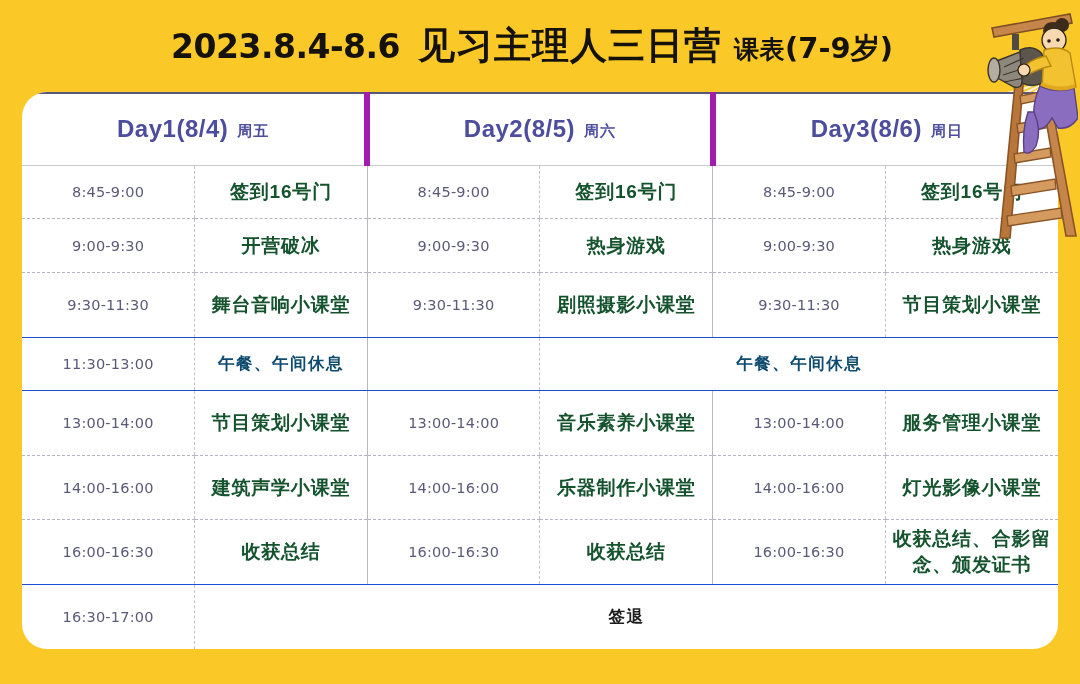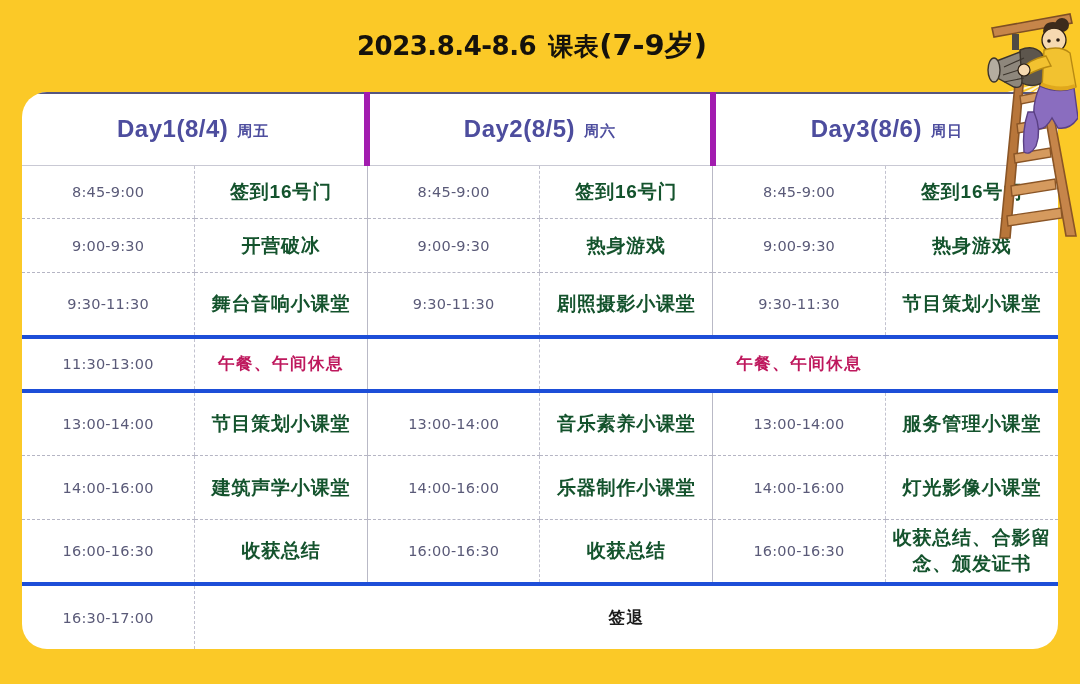--- a/index.html
+++ b/index.html
@@ -27,21 +27,21 @@
   }
   #title-text {
     display: flex;
     align-items: baseline;
     gap: 0px;
     color: #15120c;
     white-space: nowrap;
     transform: translateX(-8px);
   }
   .t-date {
-    font-size: 26px;
+    font-size: 33px;
     font-weight: 700;
     letter-spacing: -0.5px;
     font-family: "DejaVu Sans", sans-serif;
   }
   .t-main {
     font-size: 37px;
     font-weight: 700;
     margin-left: 18px;
     letter-spacing: 1px;
   }
@@ -128,26 +128,26 @@
     color: #14532d;
     font-size: 19px;
     font-weight: 700;
     text-align: center;
     letter-spacing: 0.8px;
     border-left: 1px dashed #c2c2cf;
   }
   td.colsep { border-left: 1px solid #b9b9c6; }
 
   tr.dashrow td { border-bottom: 1px dashed #b5b5c4; }
-  tr.solidrow td { border-bottom: 4px solid #1d4ed8; }
+  tr.solidrow td { border-bottom: 1px solid #1d4ed8; }
   tr.norule td { border-bottom: none; }
 
   
   td.lunch {
-    color: #be185d;
+    color: #0c4a6e;
     font-weight: 700;
     font-size: 16.5px;
     letter-spacing: 1.5px;
   }
   td.signout {
     color: #1c1c1c;
     font-weight: 700;
     font-size: 16.5px;
     letter-spacing: 1.5px;
   }
@@ -167,20 +167,21 @@
     z-index: 4;
     pointer-events: none;
   }
 </style>
 </head>
 <body>
 
 <div id="title-bar">
   <div id="title-text">
     <span class="t-date">2023.8.4-8.6</span>
+    <span class="t-main">见习主理人三日营</span>
     <span class="t-sub">课表</span>
     <span class="t-age">(7-9岁)</span>
   </div>
 </div>
 
 <svg id="light-rays" viewBox="0 0 330 190">
   <defs>
     <linearGradient id="rayg" x1="1" y1="0" x2="0" y2="1">
       <stop offset="0%" stop-color="#ffffff" stop-opacity="0.88"></stop>
       <stop offset="100%" stop-color="#ffffff" stop-opacity="0"></stop>

